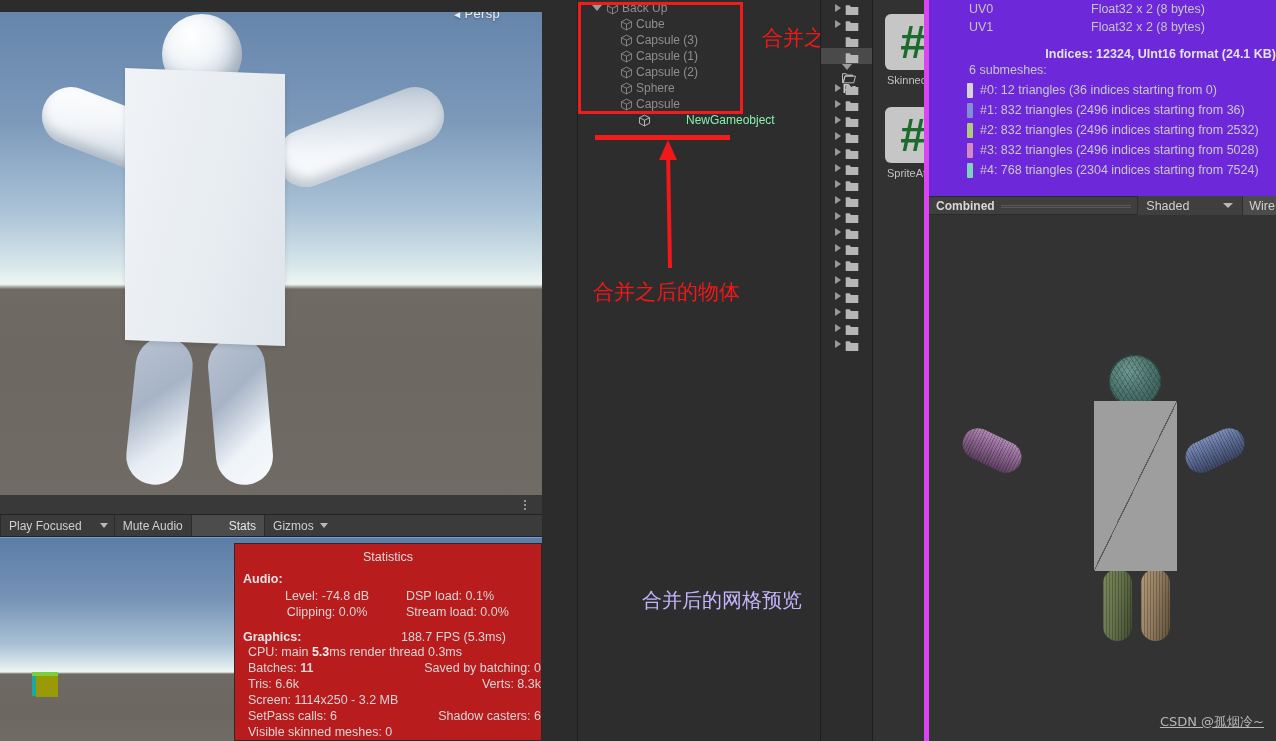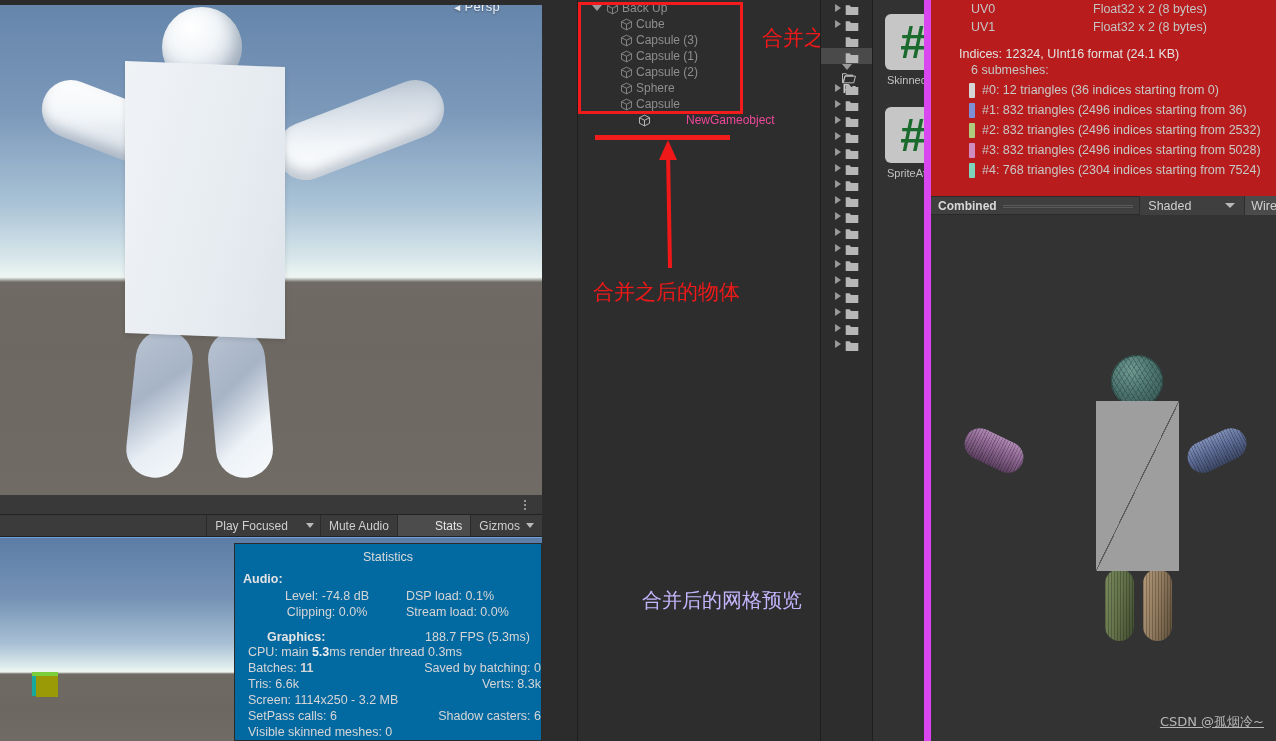--- a/index.html
+++ b/index.html
@@ -6,21 +6,21 @@
   html, body {
     width: 1276px; height: 741px;
     background: #2c2c2c;
     font-family: "Liberation Sans", "DejaVu Sans", sans-serif;
     overflow: hidden;
   }
   #root { position: relative; width: 1276px; height: 741px; }
 
   
   .scene-view {
-    position: absolute; left: 0; top: 5px; width: 542px; height: 495px;
+    position: absolute; left: 0; top: 12px; width: 542px; height: 495px;
     overflow: hidden;
     background: linear-gradient(to bottom,
       #6585ab 0%, #7c99ba 22%, #a9c2d6 40%, #d7e6ea 51%, #eef6f3 55%,
       #6f6a63 56%, #6e6862 70%, #716b65 100%);
   }
   .scene-persp {
     position: absolute; right: 42px; top: -6px;
     color: #e9eef3; font-size: 13px; letter-spacing: .3px;
     text-shadow: 0 1px 2px rgba(0,0,0,.35);
   }
@@ -69,21 +69,21 @@
   }
   .kebab {
     position: absolute; right: 10px; top: 2px; width: 14px; height: 16px;
     display: flex; flex-direction: column; align-items: center; justify-content: center; gap: 2px;
   }
   .kebab i { display: block; width: 2px; height: 2px; border-radius: 50%; background: #b6b6b6; }
 
   .game-toolbar {
     position: absolute; left: 0; top: 515px; width: 542px; height: 22px;
     background: #3b3b3b; border-bottom: 1px solid #232323;
-    display: flex; align-items: stretch; justify-content: flex-end;
+    display: flex; align-items: stretch; justify-content: flex-start;
   }
   .tb-btn {
     display: flex; align-items: center; padding: 0 8px;
     font-size: 12px; color: #cfcfcf;
     border-left: 1px solid #2b2b2b; background: #3b3b3b;
     white-space: nowrap;
   }
   .tb-btn.wide { padding-right: 6px; }
   .tb-btn.active { background: #4c4c4c; color: #e6e6e6; padding-left: 37px; }
   .tb-caret {
@@ -103,47 +103,47 @@
   .game-cube {
     position: absolute; left: 32px; top: 672px; width: 26px; height: 25px;
   }
   .game-cube .face-front { position: absolute; left: 4px; top: 0; width: 22px; height: 25px; background: #9a9a07; }
   .game-cube .face-left  { position: absolute; left: 0; top: 1px; width: 5px; height: 23px; background: #19a89c; }
   .game-cube .face-top   { position: absolute; left: 0px; top: 0px; width: 26px; height: 4px; background: #7bcf3c; }
 
   
   .stats-panel {
     position: absolute; left: 234px; top: 543px; width: 308px; height: 198px;
-    background: #0369a1; border: 1px solid #2a2a2a;
+    background: #b91c1c; border: 1px solid #2a2a2a;
     color: #d6d6d6; font-size: 12.5px; padding: 4px 0 4px 0;
   }
   .stats-title { text-align: center; font-size: 12.5px; color: #dcdcdc; margin: 2px 0 8px; }
   .stats-sec { font-weight: bold; color: #e4e4e4; padding-left: 8px; margin-bottom: 2px; }
   .stats-row { display: flex; padding-left: 13px; line-height: 16px; }
   .stats-row .c1 { width: 158px; text-align: center; }
   .stats-row .c2 { flex: 1; }
   .stats-gfx-head { display: flex; align-items: baseline; padding-left: 8px; margin-top: 10px; }
-  .stats-gfx-head .lbl { font-weight: bold; color: #e4e4e4; width: 158px; margin-left: 24px; }
+  .stats-gfx-head .lbl { font-weight: bold; color: #e4e4e4; width: 158px; }
   .stats-line { padding-left: 13px; line-height: 16px; }
   .stats-line b { font-weight: bold; color: #f0f0f0; }
   .stats-split { display: flex; padding-left: 13px; line-height: 16px; justify-content: space-between; }
   .stats-split .a { width: 78px; }
   .stats-split .a2 { width: 70px; }
   .stats-split .a3 { width: 150px; }
 
   
   .hierarchy {
     position: absolute; left: 577px; top: 0; width: 243px; height: 741px;
     background: #2d2d2d; border-left: 1px solid #1e1e1e;
   }
   .h-row {
     display: flex; align-items: center; height: 16px;
     font-size: 12px; color: #8e8e8e; padding-left: 14px;
   }
-  .h-row.bright { color: #ec4899; gap: 32px; }
+  .h-row.bright { color: #86efac; gap: 32px; }
   .h-row .twisty {
     width: 0; height: 0; margin-right: 4px;
     border-left: 5px solid transparent; border-right: 5px solid transparent;
     border-top: 6px solid #9a9a9a;
   }
   .h-row .twisty-gap { width: 14px; flex: none; }
   .h-row .glabel { margin-left: 3px; }
   .cube-ico { width: 13px; height: 13px; flex: none; }
   .cube-ico svg { display: block; }
 
@@ -208,26 +208,26 @@
     color: #1a6b2d; font-size: 46px; font-weight: bold; line-height: 1;
   }
   .asset .cap {
     margin-top: 4px; font-size: 11px; color: #c2c2c2; white-space: nowrap;
     text-align: left; padding-left: 2px;
   }
 
   
   .inspector {
     position: absolute; left: 924px; top: 0; width: 352px; height: 741px;
-    background: #b91c1c; border-left: 7px solid #d946ef;
+    background: #6d28d9; border-left: 5px solid #d946ef;
   }
   .insp-scroll { padding-top: 0; }
   .vtx-row { display: flex; font-size: 12.5px; color: #c5c5c5; line-height: 18px; padding-left: 40px; }
   .vtx-row .k { width: 122px; }
-  .insp-bold { font-size: 12.5px; font-weight: normal; color: #e2e2e2; padding-left: 28px; margin-top: 11px; }
+  .insp-bold { font-size: 12.5px; font-weight: bold; color: #e2e2e2; padding-left: 28px; margin-top: 11px; text-align: right; }
   .insp-sub { font-size: 12.5px; color: #c5c5c5; padding-left: 40px; line-height: 19px; }
   .sm-row { display: flex; align-items: center; font-size: 12.5px; color: #c8c8c8; line-height: 20px; padding-left: 38px; }
   .sw { width: 6px; height: 15px; margin-right: 7px; flex: none; border-radius: 1px; }
 
   .preview-bar {
     position: absolute; left: 0; top: 196px; width: 352px; height: 19px;
     background: #3f3f3f; border-top: 1px solid #2a2a2a; border-bottom: 1px solid #2a2a2a;
     display: flex; align-items: center;
   }
   .pb-name { font-size: 12px; font-weight: bold; color: #d8d8d8; padding: 0 6px 0 7px; }

